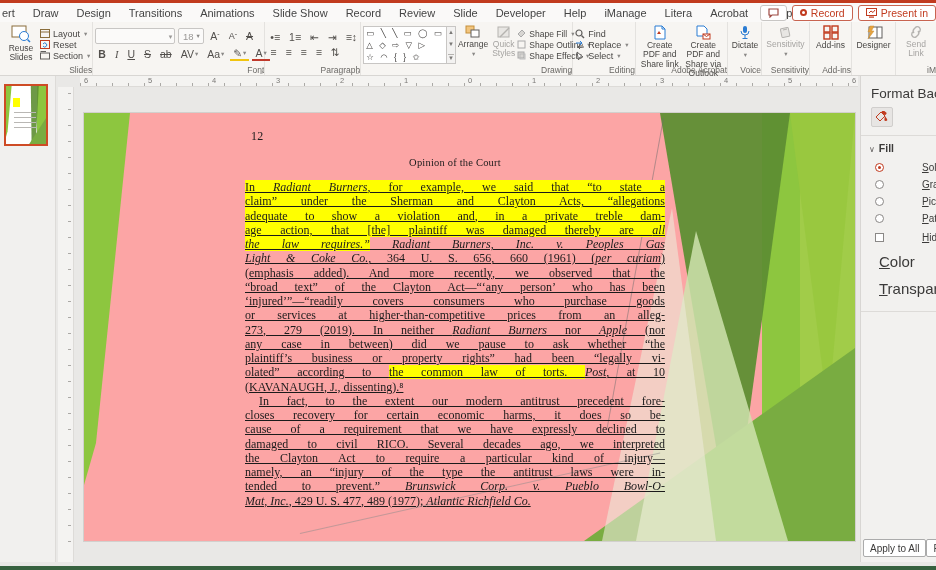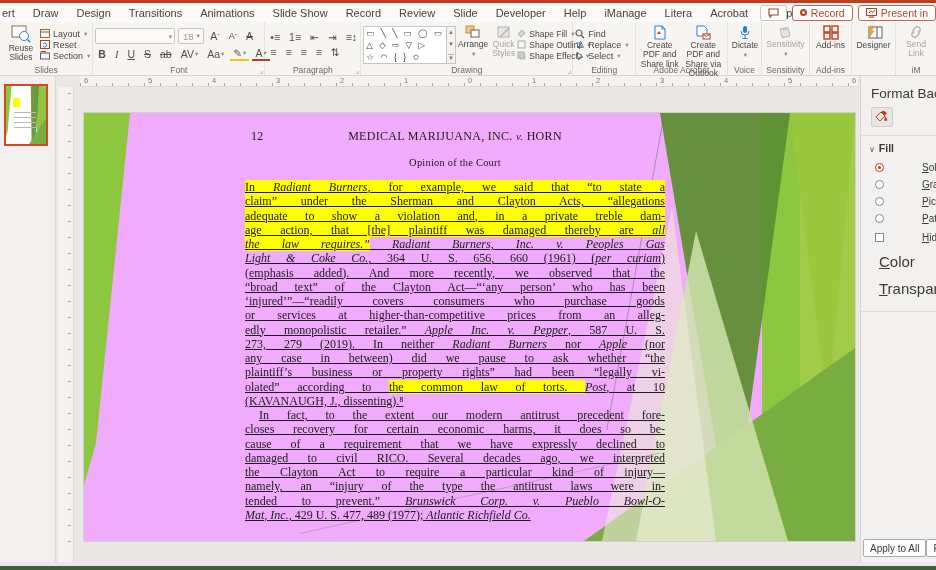--- a/index.html
+++ b/index.html
@@ -22,21 +22,21 @@
   .topright{position:absolute; right:0; top:3px; height:19px; display:flex; align-items:center; gap:5px; padding-right:0;}
   .tr-btn{height:16px; border:1px solid #C8C6C4; border-radius:3px; background:#fff; display:flex;
           align-items:center; gap:4px; padding:0 7px; font-size:10.5px; color:#7c3a33; white-space:nowrap;}
   .tr-btn.red{border-color:#C86450; color:var(--accent);}
   .rec-dot{width:7px; height:7px; border:2px solid var(--accent); border-radius:50%; display:inline-block;}
 
   
   .ribbon{position:absolute; left:0; top:22px; width:936px; height:54px; background:#F7F5F2;
           border-bottom:1px solid #D8D6D3; display:flex;}
   .grp{position:relative; height:100%; border-right:1px solid #E4E2DF; padding:2px 2px 11px 2px;}
-  .glabel{position:absolute; bottom:0; left:0; right:0; text-align:center; font-size:8.5px; color:#6a6865; white-space:nowrap; overflow:hidden;}
+  .glabel{position:absolute; bottom:0; left:0; right:0; text-align:right; font-size:8.5px; color:#6a6865; white-space:nowrap; overflow:hidden;}
   .launch{position:absolute; bottom:0; right:1px; font-size:8px; color:#8a8886;}
   .gbody{display:flex; height:41px; align-items:center;}
   .bigbtn{display:flex; flex-direction:column; align-items:center; justify-content:flex-start; gap:1px;
           font-size:8.5px; color:#484644; text-align:center; padding:1px 2px; line-height:1.1; height:100%;}
   .bigbtn .cap{white-space:normal;}
   .gray{color:#A6A4A2;}
   .stack3{display:flex; flex-direction:column; justify-content:center; gap:1px; font-size:9px; color:#484644;}
   .stack3 .srow{display:flex; align-items:center; gap:3px; white-space:nowrap;}
   .mini{font-size:9px;}
   .fp-rows{display:flex; flex-direction:column; gap:3px; justify-content:center;}
@@ -73,21 +73,21 @@
   .thumb .t-band{position:absolute; right:0; top:0; width:22%; height:100%; background:var(--lime);}
   .thumb .t-dark{position:absolute; left:0; top:0; width:100%; height:100%; background:var(--green-dark); opacity:.9;
     clip-path:polygon(62% 0,82% 0,74% 100%,64% 100%);}
   .thumb .t-mid{position:absolute; left:0; top:0; width:100%; height:100%; background:var(--green-mid);
     clip-path:polygon(58% 100%,100% 55%,100% 100%);}
   .thumb .t-hl{position:absolute; left:7px; top:12px; width:7px; height:9px; background:var(--highlight);}
   .thumb .t-line{position:absolute; left:8px; height:1px; width:22px; background:#B9B7B4;}
 
   
   .canvas{position:absolute; left:56px; top:87px; width:804px; height:475px; background:#E9E8E6;}
-  .slide{position:absolute; left:84px; top:113px; width:771px; height:428px; background:#f0abfc; outline:1px solid #D2D0CD; overflow:hidden;}
+  .slide{position:absolute; left:84px; top:113px; width:771px; height:428px; background:#fca5a5; outline:1px solid #D2D0CD; overflow:hidden;}
   .shape{position:absolute; left:0; top:0; width:100%; height:100%;}
   .sh-leftlime{background:var(--lime); clip-path:polygon(0 0,46px 0,12px 330px,0 372px);}
   .sh-band{position:absolute; left:678px; top:0; width:93px; height:100%; background:var(--lime);}
   .sh-bandlight{position:absolute; left:716px; top:0; width:55px; height:100%; background:var(--lime-light); opacity:.85;}
   .sh-limetop{background:#98C83E; clip-path:polygon(706px 0,771px 0,744px 300px); opacity:.9;}
   .sh-dark{background:var(--green-dark); clip-path:polygon(576px 0,706px 0,648px 428px); opacity:.95;}
   .sh-mid{background:var(--green-mid); clip-path:polygon(500px 428px,771px 235px,771px 428px);}
   .sh-pale{background:var(--green-pale); clip-path:polygon(552px 428px,612px 118px,704px 428px); opacity:.85;}
   .sh-cream{background:var(--cream); clip-path:polygon(518px 428px,588px 95px,632px 428px); opacity:.6;}
   .accent1{position:absolute; left:579px; top:5px; width:1px; height:317px; background:rgba(110,110,110,.5);
@@ -560,39 +560,33 @@
     <div class="shape sh-dark"></div>
     <div class="shape sh-mid"></div>
     <div class="shape sh-pale"></div>
     <div class="shape sh-cream"></div>
     <div class="accent1"></div>
     <div class="accent2"></div>
 
     <div class="pagetext">
       <div class="dochead">
         <span class="pnum">12</span>
-        <span>
-          <span>MEDICAL MARIJUANA, INC.</span>
-          <span class="vit">v.</span>
-          <span>HORN</span>
-        </span>
       </div>
       <div class="subhead">Opinion of the Court</div>
       <div class="docbody" id="docbody">
           <div class="dline hf"><span>In </span><span class="it">Radiant Burners</span><span>, for example, we said that “to state a</span></div>
           <div class="dline hf"><span>claim” under the Sherman and Clayton Acts, “allegations</span></div>
           <div class="dline hf"><span>adequate to show a violation and, in a private treble dam-</span></div>
           <div class="dline hf"><span>age action, that [the] plaintiff was damaged thereby are </span><span class="it">all</span></div>
           <div class="dline"><span class="it hl">the law requires.”</span><span>  </span><span class="it">Radiant Burners, Inc. v. Peoples Gas</span></div>
           <div class="dline"><span class="it">Light &amp; Coke Co.</span><span>, 364 U. S. 656, 660 (1961) (</span><span class="it">per curiam</span><span>)</span></div>
           <div class="dline"><span>(emphasis added).  And more recently, we observed that the</span></div>
           <div class="dline"><span>“broad text” of the Clayton Act—“‘any person’ who has been</span></div>
           <div class="dline"><span>‘injured’”—“readily covers consumers who purchase goods</span></div>
           <div class="dline"><span>or services at higher-than-competitive prices from an alleg-</span></div>
-          <div class="dline"><span>edly monopolistic retailer.”  </span><span class="it">Apple Inc. v. Pepper</span><span>, 587 U. S.</span></div>
           <div class="dline"><span>273, 279 (2019).  In neither </span><span class="it">Radiant Burners</span><span> nor </span><span class="it">Apple</span><span> (nor</span></div>
           <div class="dline"><span>any case in between) did we pause to ask whether “the</span></div>
           <div class="dline"><span>plaintiff’s business or property rights” had been “legally vi-</span></div>
           <div class="dline"><span>olated” according to </span><span class="hl">the common law of torts. </span><span> </span><span class="it">Post</span><span>, at 10</span></div>
           <div class="dline last"><span>(KAVANAUGH, J., dissenting).⁸</span></div>
           <div class="dline ind"><span>In fact, to the extent our modern antitrust precedent fore-</span></div>
           <div class="dline"><span>closes recovery for certain economic harms, it does so be-</span></div>
           <div class="dline"><span>cause of a requirement that we have expressly declined to</span></div>
           <div class="dline"><span>damaged to civil RICO.  Several decades ago, we interpreted</span></div>
           <div class="dline"><span>the Clayton Act to require a particular kind of injury—</span></div>

